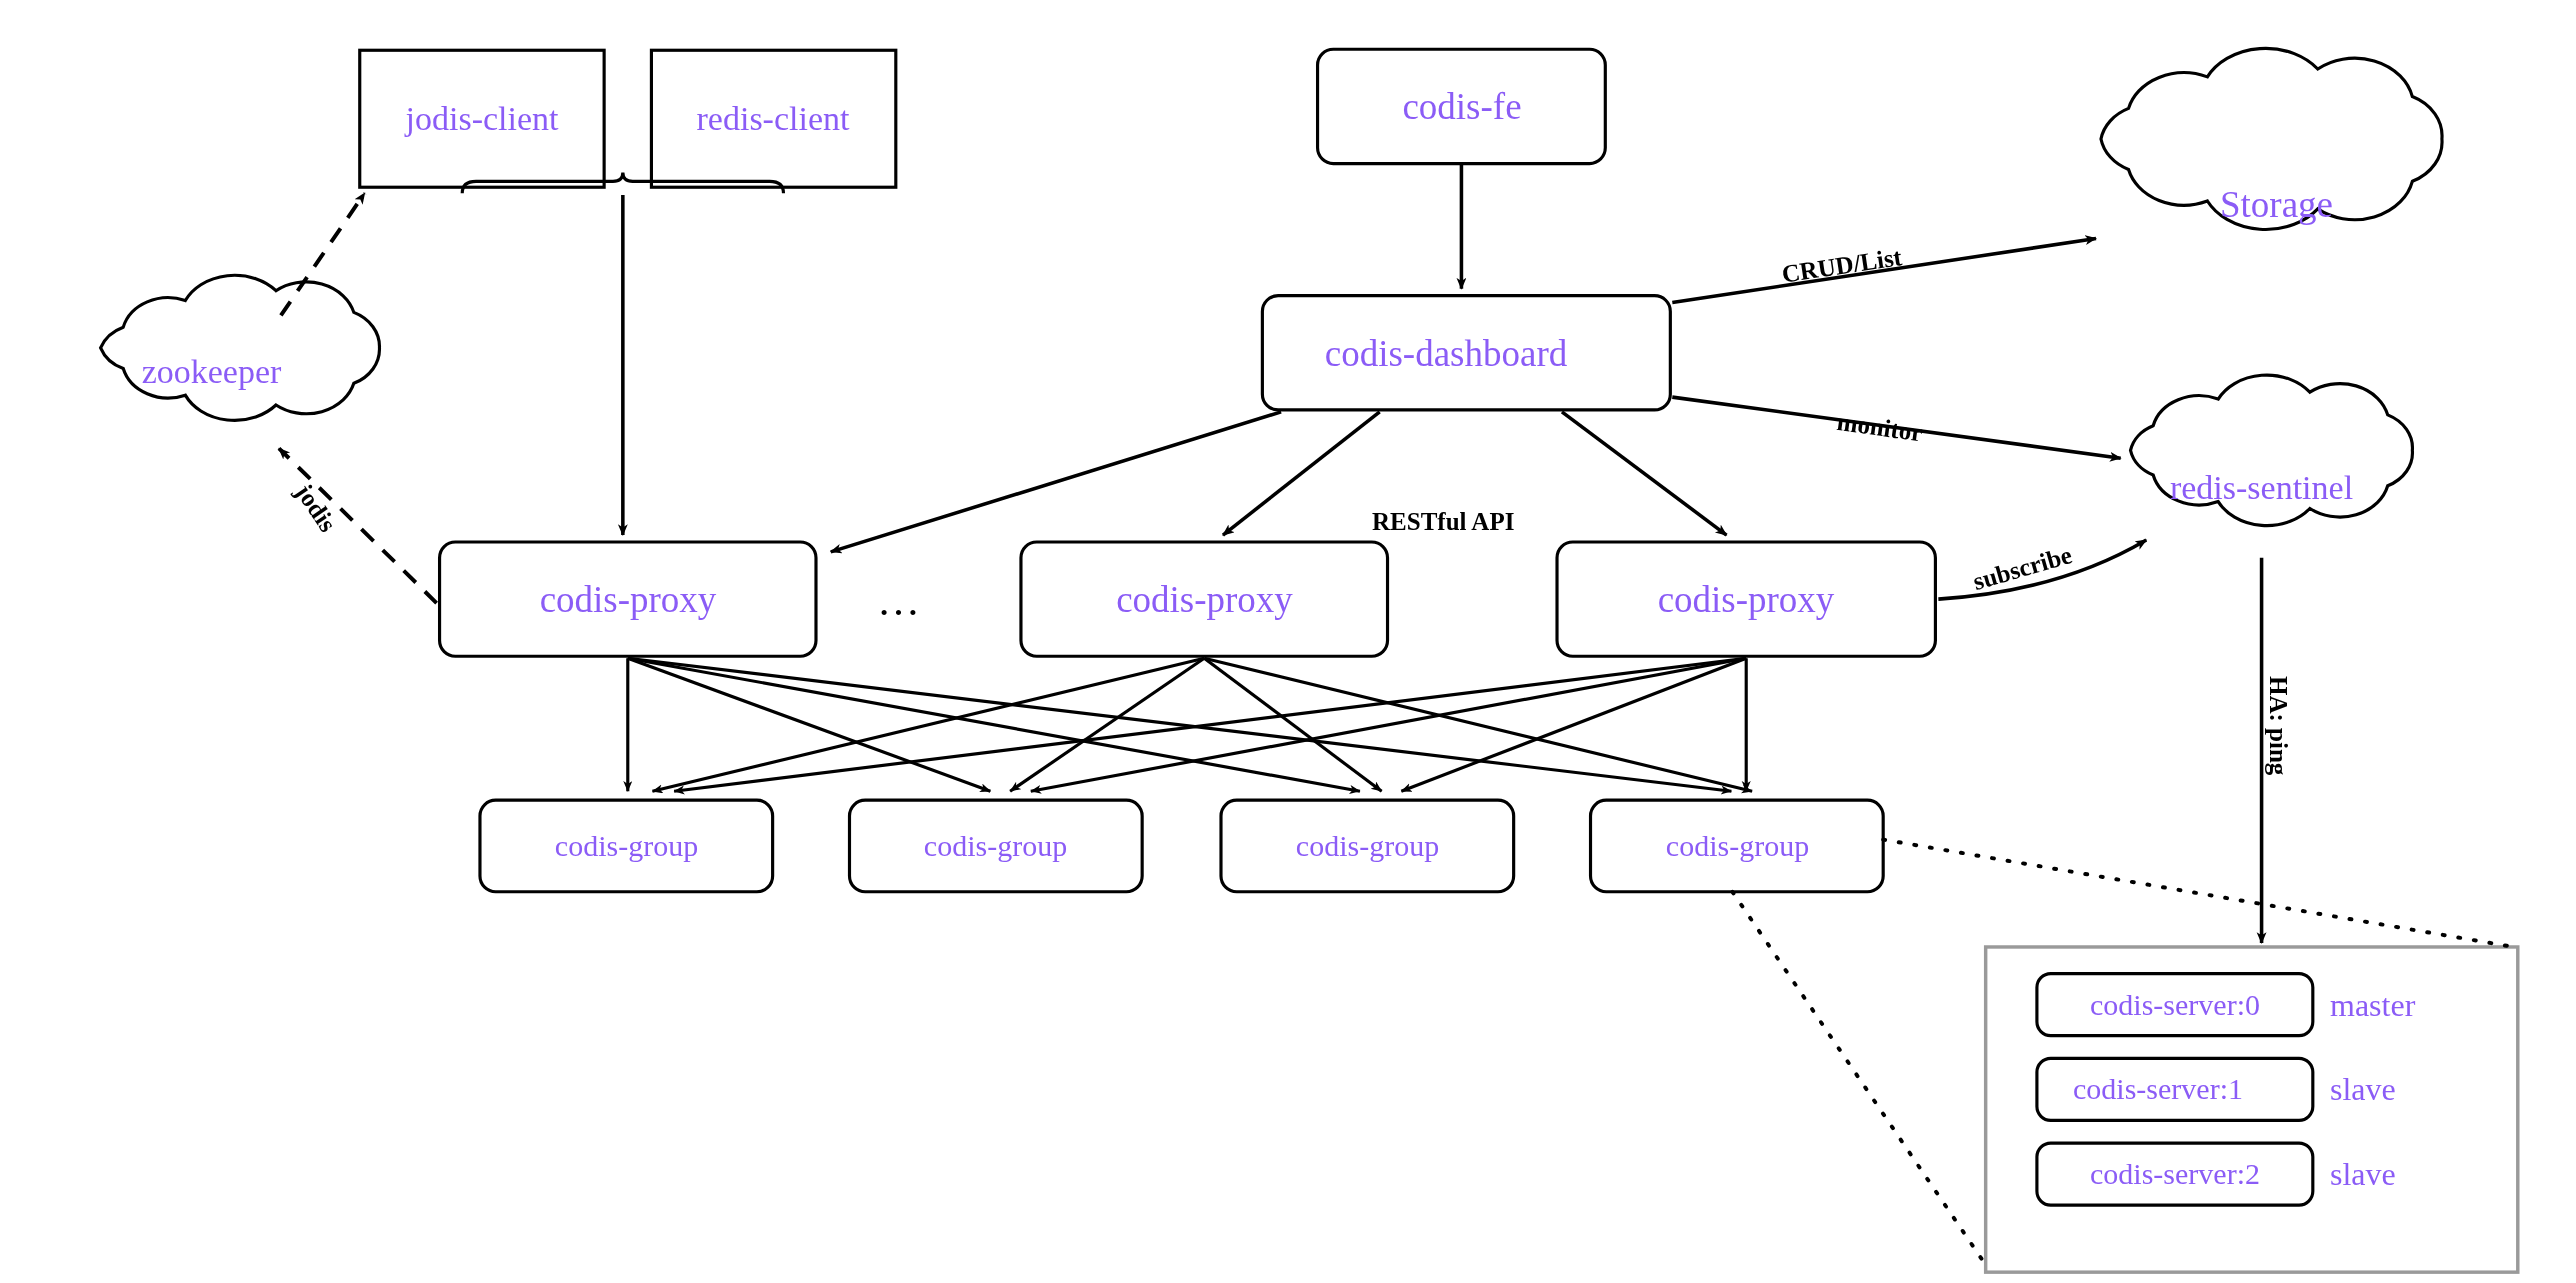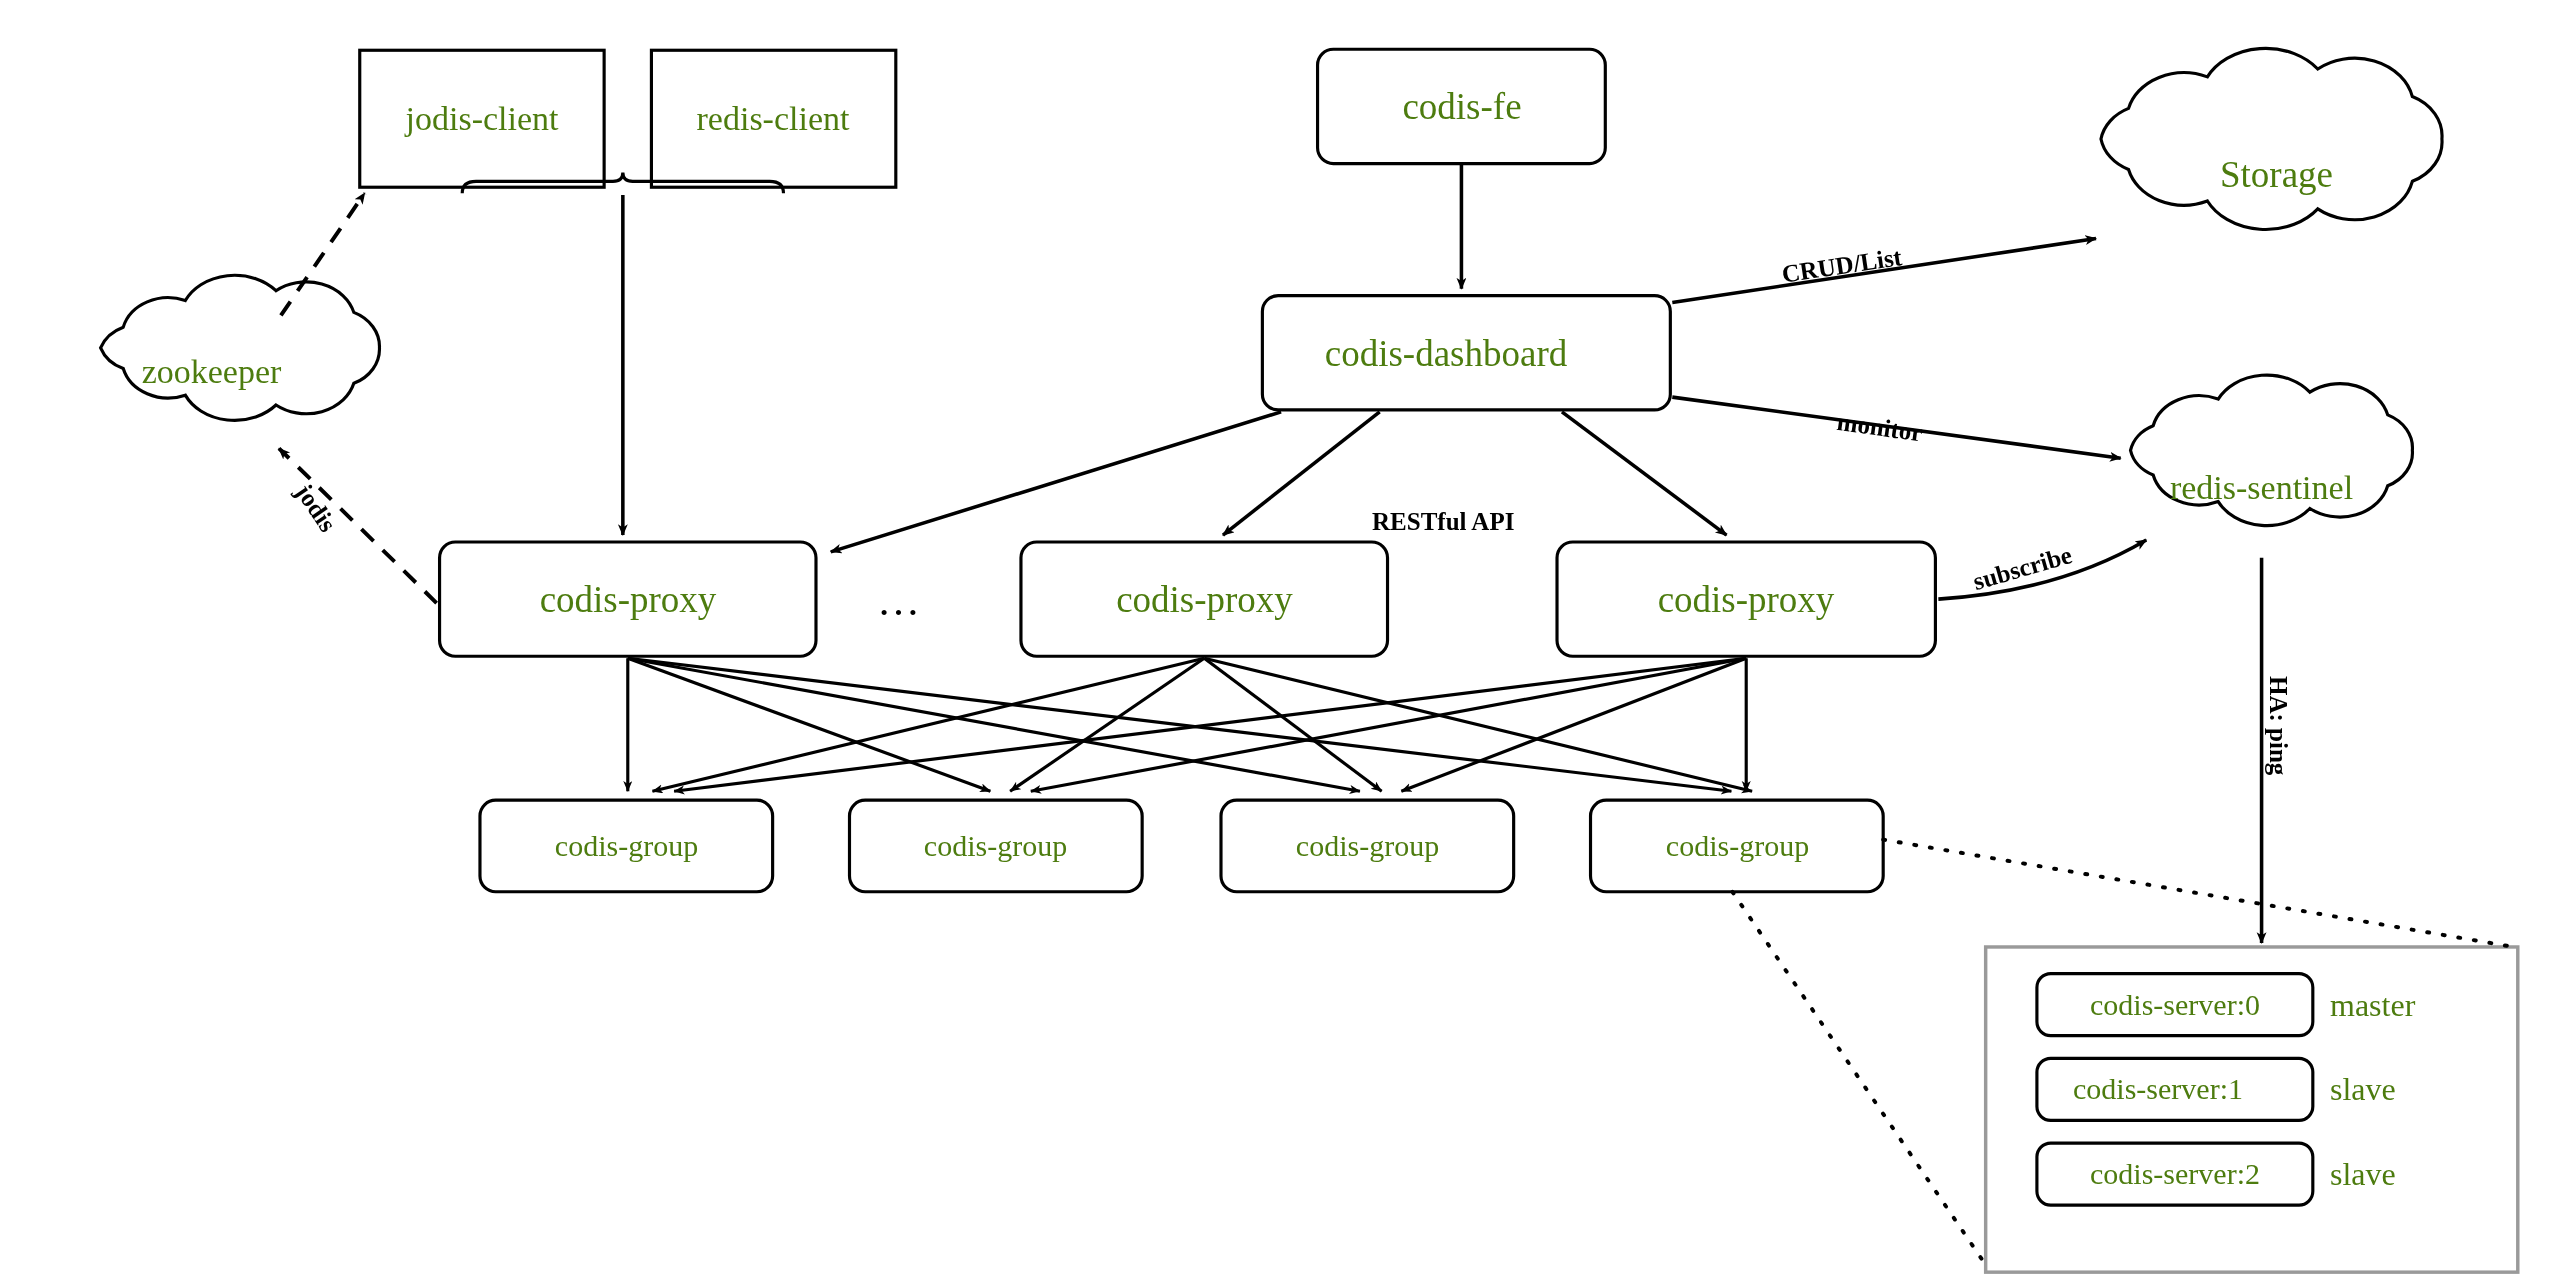--- a/index.html
+++ b/index.html
@@ -24,21 +24,21 @@
     top: 0;
     width: 2576px;
     height: 1283px;
   }
   .node-label {
     position: absolute;
     display: flex;
     align-items: center;
     justify-content: center;
     text-align: right;
-    color: #4d7c0f;
+    color: #8b5cf6;
     pointer-events: none;
     white-space: nowrap;
   }
   .edge-label {
     position: absolute;
     color: #000000;
     white-space: nowrap;
     font-family: "Liberation Serif", "DejaVu Serif", serif;
     font-weight: 700;
   }
@@ -151,21 +151,21 @@
 
   <div class="node-label lbl-box-md" style="left:360px; top:50px; width:244px; height:137px;">jodis-client</div>
   <div class="node-label lbl-box-md" style="left:651px; top:50px; width:244px; height:137px;">redis-client</div>
 
   <div class="node-label lbl-cloud-sm" style="left:59px; top:330px; width:305px; height:84px;">zookeeper</div>
 
   <div class="node-label lbl-box-lg" style="left:1318px; top:49px; width:288px; height:114px;">codis-fe</div>
 
   <div class="node-label lbl-box-lg" style="left:1262px; top:296px; width:368px; height:114px;">codis-dashboard</div>
 
-  <div class="node-label lbl-cloud" style="left:2119px; top:130px; width:315px; height:89px;">Storage</div>
+  <div class="node-label lbl-cloud" style="left:2119px; top:160px; width:315px; height:89px;">Storage</div>
 
   <div class="node-label lbl-cloud-sm" style="left:2099px; top:446px; width:325px; height:84px;">redis-sentinel</div>
 
   <div class="node-label lbl-box-lg" style="left:440px; top:542px; width:376px; height:114px;">codis-proxy</div>
   <div class="node-label lbl-box-lg" style="left:1021px; top:542px; width:367px; height:114px;">codis-proxy</div>
   <div class="node-label lbl-box-lg" style="left:1557px; top:542px; width:378px; height:114px;">codis-proxy</div>
 
   <div class="ellipsis" style="left:877px; top:579px;">…</div>
 
   <div class="node-label lbl-box-sm" style="left:480px; top:800px; width:293px; height:92px;">codis-group</div>

